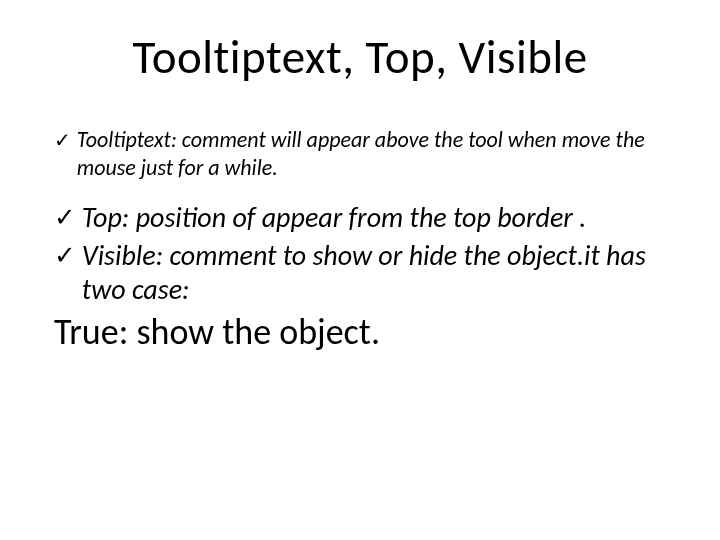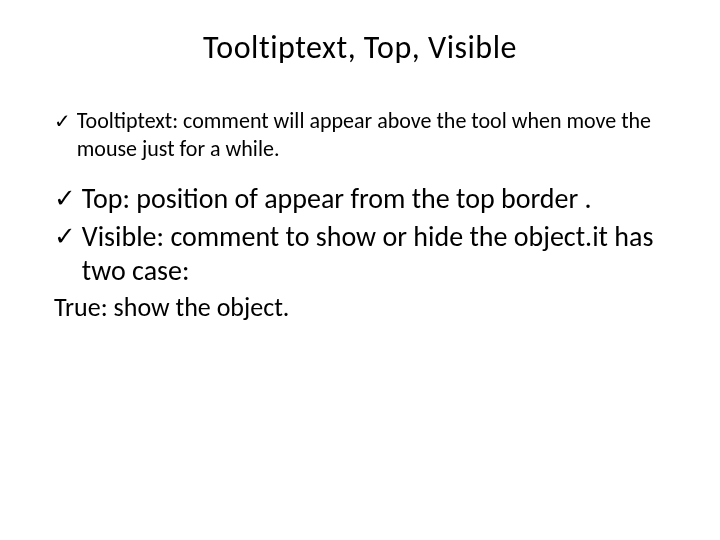--- a/index.html
+++ b/index.html
@@ -5,21 +5,21 @@
     * { margin: 0; padding: 0; box-sizing: border-box; }
     html, body { width: 720px; height: 540px; }
     body {
       background: #ffffff;
       font-family: Calibri, "Segoe UI", Arial, sans-serif;
       color: #000;
       padding: 28px 36px 0 36px;
     }
     .title {
       text-align: center;
-      font-size: 32px;
+      font-size: 47px;
       font-weight: 400;
       margin-bottom: 40px;
       letter-spacing: 0.5px;
     }
     .content {
       padding-left: 18px;
     }
     .bullet-item {
       display: flex;
       align-items: flex-start;
@@ -34,23 +34,23 @@
       font-size: 28px;
       line-height: 1.22;
     }
     .check {
       font-family: "Segoe UI Symbol", "Apple Symbols", sans-serif;
       margin-right: 6px;
       flex-shrink: 0;
     }
     .bullet-item.small .check { font-size: 20px; margin-top: 2px; }
     .bullet-item.large .check { font-size: 26px; margin-top: 1px; }
-    .text { flex: 1; }
+    .text { flex: 1; font-style: italic; }
     .plain-line {
-      font-size: 26px;
+      font-size: 36px;
       line-height: 1.22;
       margin-top: 2px;
     }
   </style>
 </head>
 <body>
 
 <h1 class="title">Tooltiptext, Top, Visible</h1>
 
 <div class="content">

